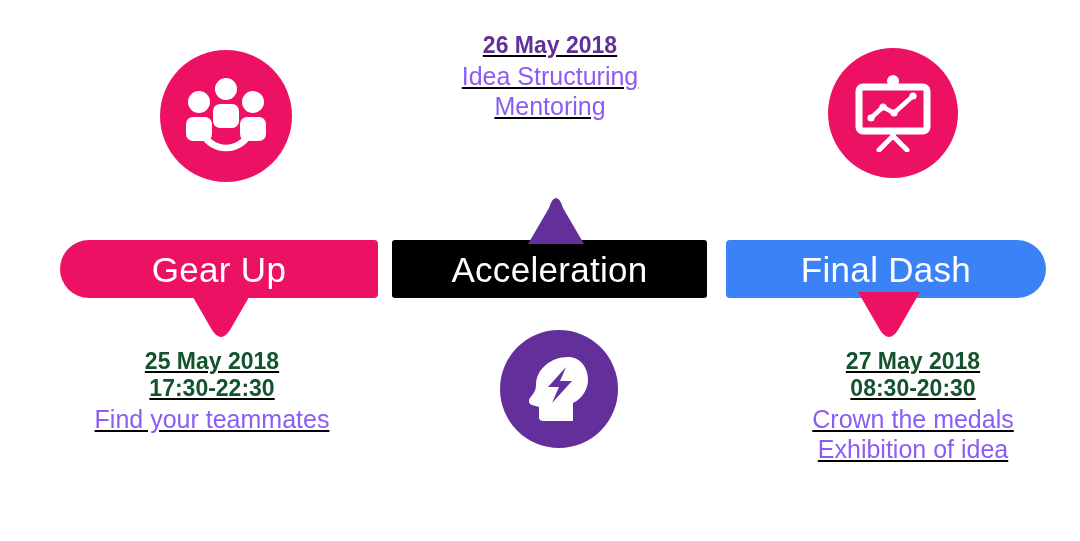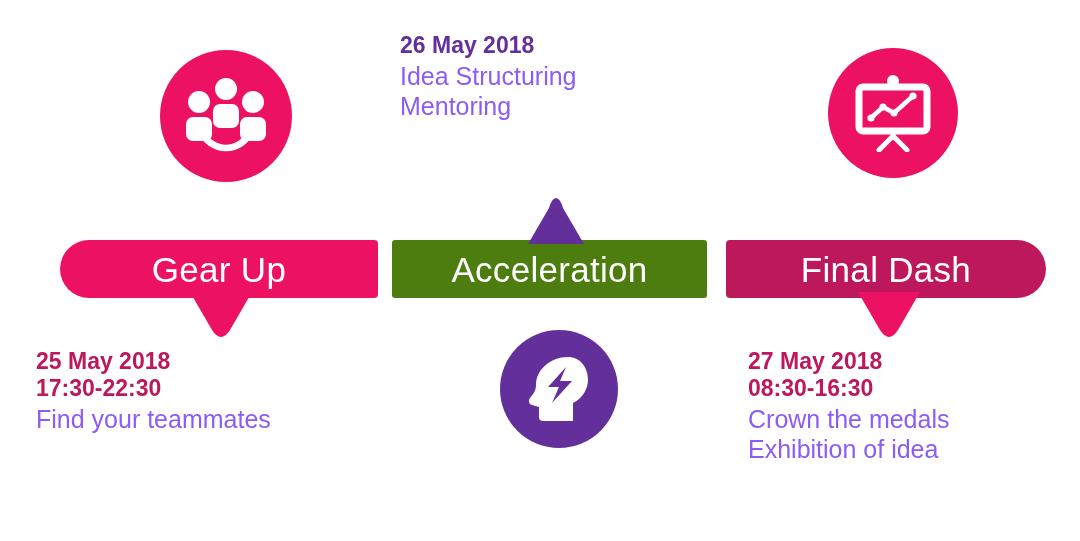--- a/index.html
+++ b/index.html
@@ -50,57 +50,58 @@
     position: relative;
     z-index: 2;
   }
   #banner-gearup {
     left: 60px; top: 240px; width: 318px;
     background: #ED1164;
     border-radius: 29px 4px 4px 29px;
   }
   #banner-acceleration {
     left: 392px; top: 240px; width: 315px;
-    background: #4d7c0f;
+    background: #000000;
     border-radius: 3px;
   }
   #banner-finaldash {
     left: 726px; top: 240px; width: 320px;
-    background: #be185d;
+    background: #3b82f6;
     border-radius: 4px 29px 29px 4px;
   }
 
   
   .pointer {
     position: absolute;
     z-index: 1;
   }
   .pointer svg { display: block; }
   #pointer-gearup    { left: 190px; top: 292px; }
   #pointer-finaldash { left: 858px; top: 292px; }
   #pointer-accel     { left: 528px; top: 198px; }
 
   
   .textblock {
     position: absolute;
-    text-align: left;
+    text-align: center;
     line-height: 1.18;
+    text-decoration: underline;
   }
   .date-line {
     font-size: 23px;
     font-weight: bold;
     white-space: nowrap;
   }
   .desc-line {
     font-size: 25px;
     font-weight: normal;
     color: #8b5cf6;
     white-space: nowrap;
   }
-  .pink-text   { color: #be185d; }
+  .pink-text   { color: #14532d; }
   .purple-text { color: #63309B; }
 
   #text-gearup     { left: 36px;  top: 348px; width: 352px; }
   #text-accel      { left: 400px; top: 32px;  width: 300px; }
   #text-finaldash  { left: 748px; top: 348px; width: 330px; }
 
   .spacer-2 { height: 3px; }
 </style>
 </head>
 <body>
@@ -200,19 +201,19 @@
   </div>
 
   <div class="pointer" id="pointer-finaldash">
     <svg width="62" height="54" viewBox="0 0 62 54" aria-hidden="true">
       <path d="M0 0 H62 L40 38 Q31 52 22 38 Z" fill="#ED1164"></path>
     </svg>
   </div>
 
   <div class="textblock" id="text-finaldash">
     <div class="date-line pink-text">27 May 2018</div>
-    <div class="date-line pink-text">08:30-16:30</div>
+    <div class="date-line pink-text">08:30-20:30</div>
     <div class="spacer-2"></div>
     <div class="desc-line">Crown the medals</div>
     <div class="desc-line">Exhibition of idea</div>
   </div>
 
 </div>
 
 </body></html>

